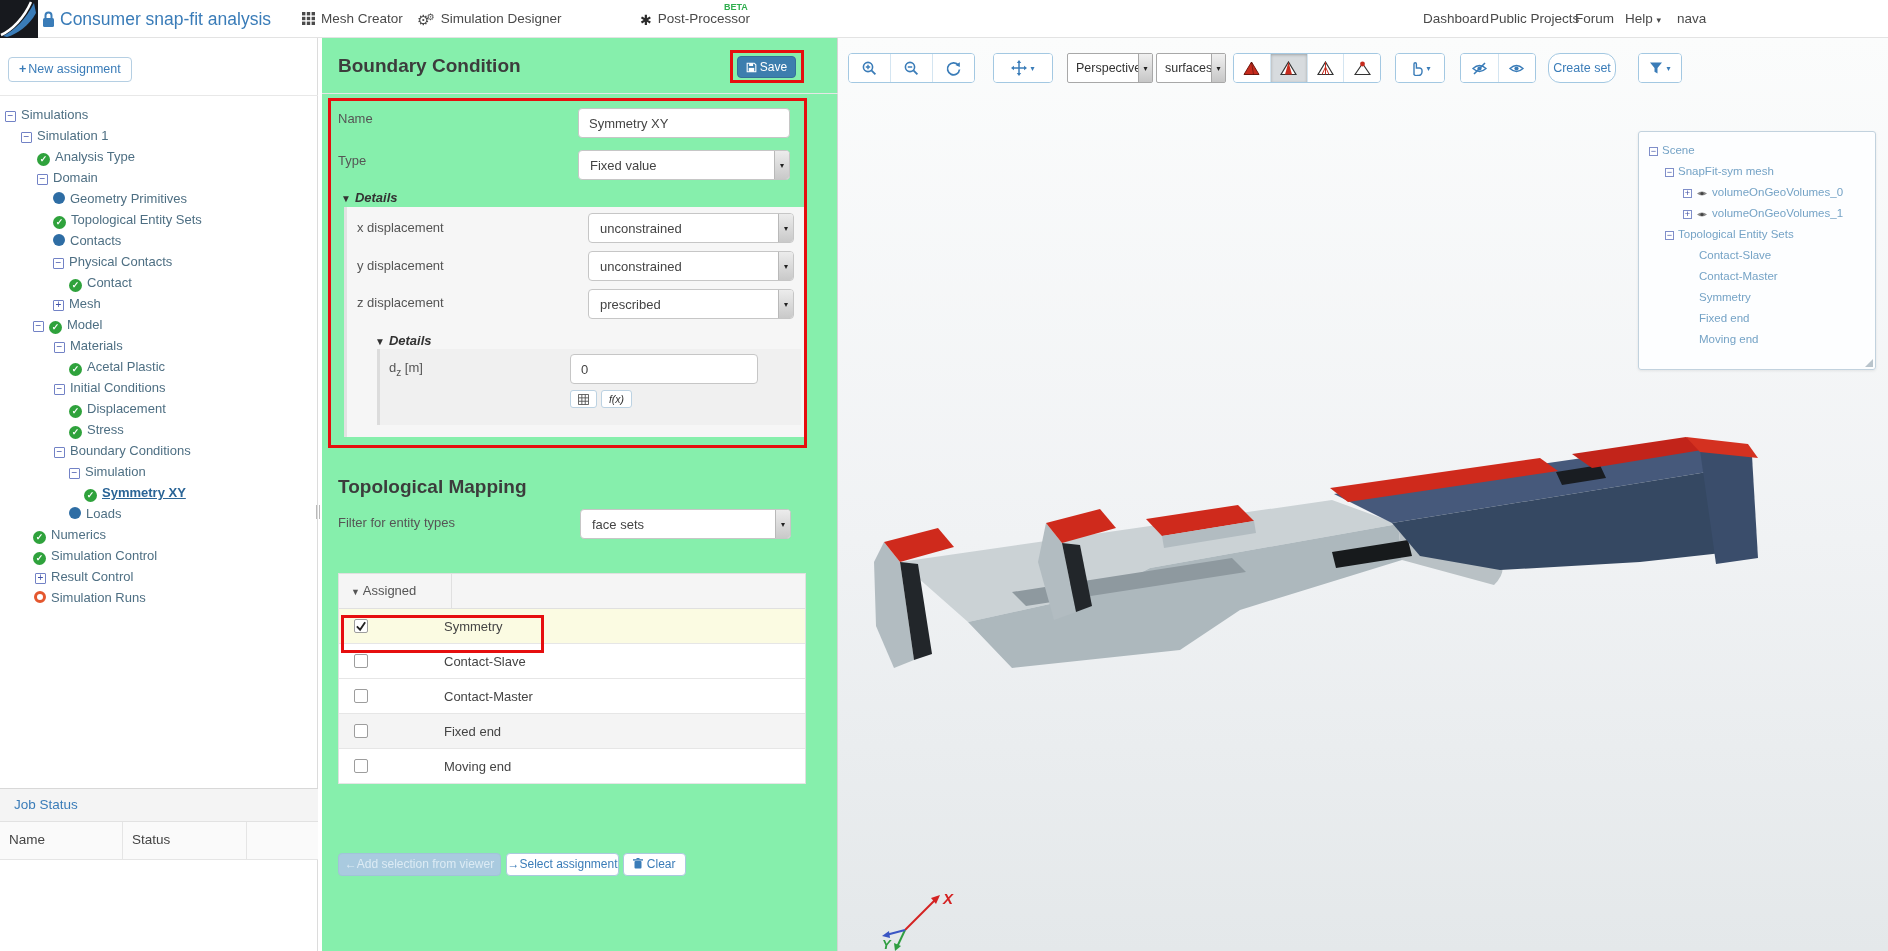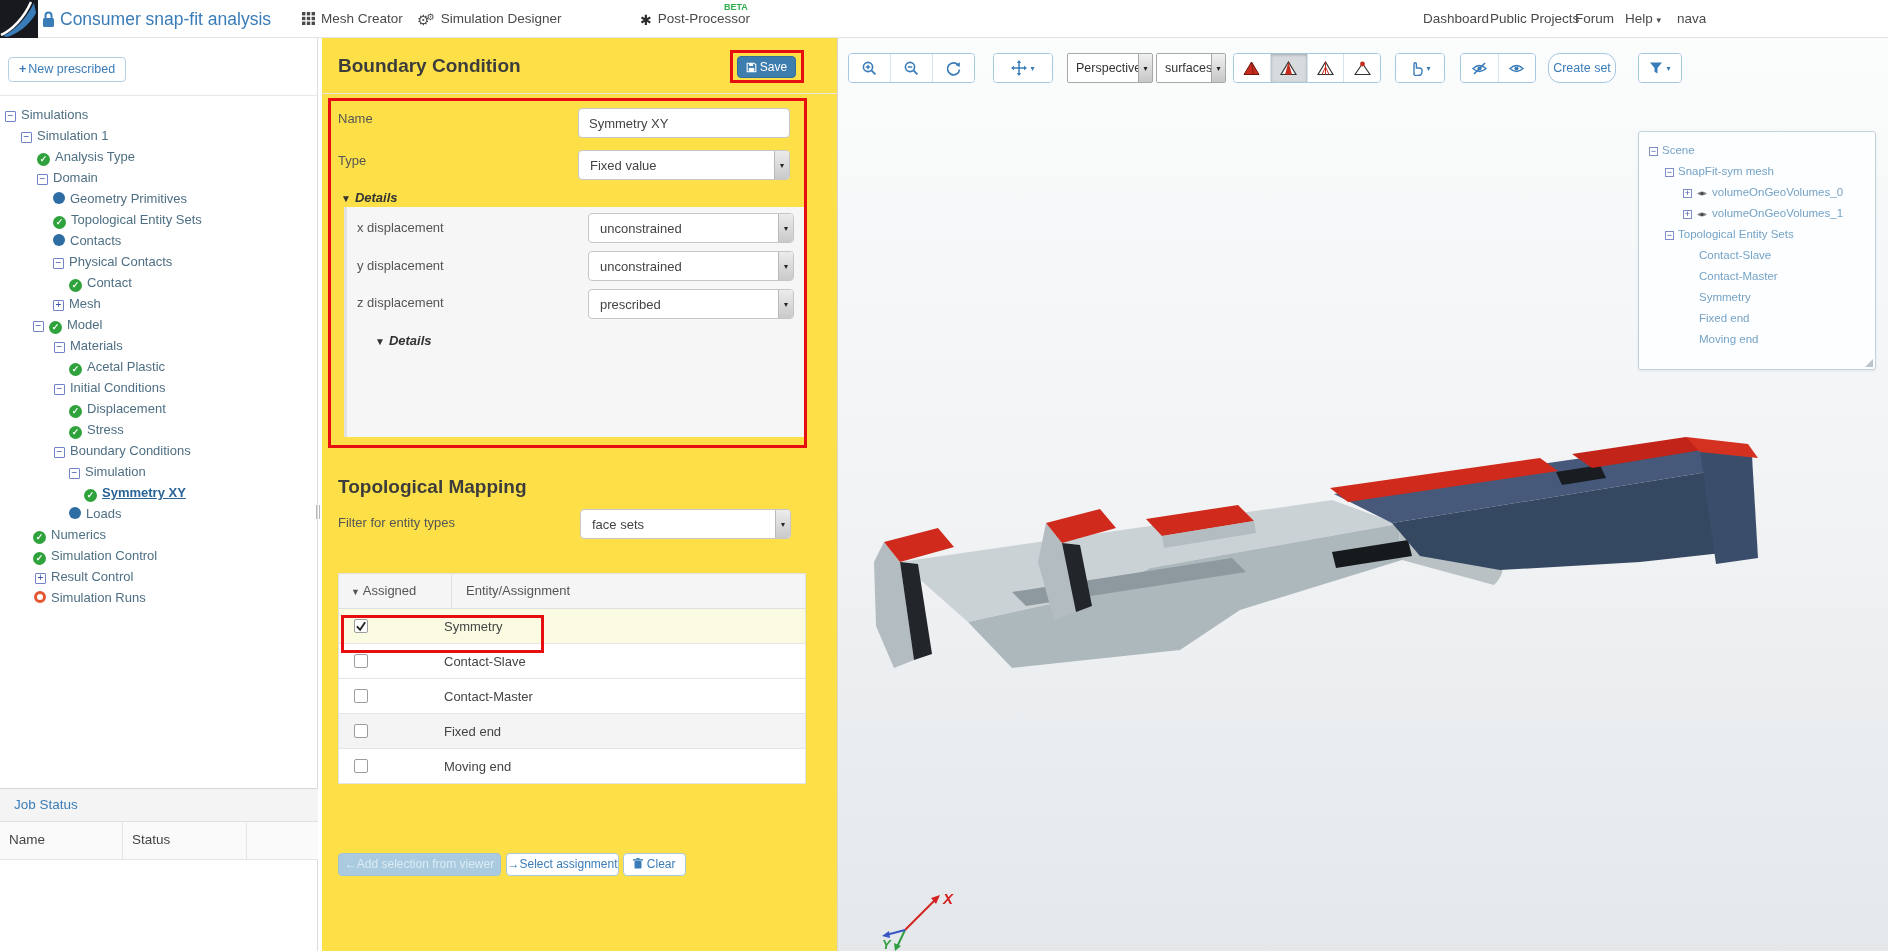--- a/index.html
+++ b/index.html
@@ -38,21 +38,21 @@
   .job-title { padding:8px 0 0 14px; font-size:13.5px; color:#3a7cb8; }
   .job-head { display:flex; height:38px; background:#fafafa; border-bottom:1px solid #e5e5e5; font-size:13.5px; color:#444; }
   .job-head .jc { padding:10px 0 0 9px; border-right:1px solid #e5e5e5; }
   .jc1 { width:123px; } .jc2 { width:124px; } .jc3 { flex:1; border-right:none !important; }
   .job-empty { text-align:center; padding-top:10px; font-size:13.5px; color:#3c3c3c; }
 
   .grip { position:absolute; left:314px; top:505px; width:8px; height:16px; z-index:6; }
   .grip i { display:inline-block; width:1px; height:14px; background:#b9b9b9; margin-left:2px; }
 
   
-  .mid { position:absolute; left:322px; top:38px; width:516px; height:913px; background:#fde047; border-right:1px solid #d5d5d5; }
+  .mid { position:absolute; left:322px; top:38px; width:516px; height:913px; background:#86efac; border-right:1px solid #d5d5d5; }
   .mid-title { position:absolute; left:16px; top:17px; font-size:19px; font-weight:bold; color:#3c3c3c; }
   .mid-rule { position:absolute; left:0; top:55px; width:516px; height:1px; background:#e6e6e6; }
   .save-btn { position:absolute; left:415px; top:18px; width:59px; height:22px; background:#3d7eae; border:1px solid #356f99; border-radius:4px; color:#fff; font-size:12px; text-align:center; line-height:20px; cursor:pointer; }
   .save-btn svg { vertical-align:-2px; margin-right:3px; }
 
   .flabel { position:absolute; font-size:13px; color:#555; }
   .inp { position:absolute; height:30px; border:1px solid #c6c6c6; border-radius:4px; background:#fff; font-size:13px; color:#444; padding:0 10px; font-family:"Liberation Sans",sans-serif; }
   .sel { position:absolute; height:30px; border:1px solid #c6c6c6; border-radius:4px; background:#fff; cursor:pointer; }
   .sel .sel-t { position:absolute; left:11px; top:7px; font-size:13px; color:#444; white-space:nowrap; }
   .sel .sel-a { position:absolute; right:0; top:0; bottom:0; width:15px; background:linear-gradient(#ececec,#c9c9c9); border-left:1px solid #b9b9b9; border-radius:0 3px 3px 0; color:#222; font-size:8px; text-align:center; line-height:30px; }
@@ -143,21 +143,21 @@
     <span class="beta">BETA</span>
 
     <div class="hdr-link" style="left:1423px;">Dashboard</div>
     <div class="hdr-link" style="left:1490px;">Public Projects</div>
     <div class="hdr-link" style="left:1575px;">Forum</div>
     <div class="hdr-link" style="left:1625px;"><span>Help</span> <span class="caret">▾</span></div>
     <div class="hdr-link" style="left:1677px;">nava</div>
   </div>
 
   <div class="sb">
-    <div class="new-sim"><span class="plus">+</span><span>New prescribed</span></div>
+    <div class="new-sim"><span class="plus">+</span><span>New assignment</span></div>
     <div class="sb-rule"></div>
 
     <div class="tree">
       <div class="ti" style="padding-left:5px"><span class="ic-m">−</span><span class="tl">Simulations</span></div>
       <div class="ti" style="padding-left:21px"><span class="ic-m">−</span><span class="tl">Simulation 1</span></div>
       <div class="ti" style="padding-left:37px"><span class="ic-c">✓</span><span class="tl">Analysis Type</span></div>
       <div class="ti" style="padding-left:37px"><span class="ic-m">−</span><span class="tl">Domain</span></div>
       <div class="ti" style="padding-left:53px"><span class="ic-d"></span><span class="tl">Geometry Primitives</span></div>
       <div class="ti" style="padding-left:53px"><span class="ic-c">✓</span><span class="tl">Topological Entity Sets</span></div>
       <div class="ti" style="padding-left:53px"><span class="ic-d"></span><span class="tl">Contacts</span></div>
@@ -226,33 +226,40 @@
           <span class="sel-a">▾</span>
         </div>
       <div class="flabel" style="left:10px;top:88px;">z displacement</div>
       <div class="sel" style="left:241px;top:82px;width:206px;">
           <span class="sel-t">prescribed</span>
           <span class="sel-a">▾</span>
         </div>
 
       <div class="det-hd" style="left:28px;top:126px;"><span class="tri">▼</span><span>Details</span></div>
 
+      <div class="gbox2" style="left:30px;top:142px;width:424px;height:76px;">
+        <div class="flabel" style="left:9px;top:11px;"><span>d</span><sub style="font-size:10px;">z</sub> <span>[m]</span></div>
+        <input class="inp" style="left: 190px; top: 5px; width: 188px; height: 30px;" value="0">
+        <div class="mini-btn" style="left:190px;top:41px;width:27px;"><svg width="11" height="11" viewBox="0 0 12 12" style="margin-top:3px;">
+              <path d="M.5 .5 h11 v11 h-11 z M.5 4.2 h11 M.5 7.9 h11 M4.2 .5 v11 M7.9 .5 v11" stroke="#555" fill="none" stroke-width="1"></path>
+            </svg></div>
+        <div class="mini-btn" style="left:221px;top:41px;width:31px;line-height:17px;font-style:italic;">f(x)</div>
+      </div>
     </div>
 
     <div class="topo-title">Topological Mapping</div>
     <div class="flabel" style="left:16px;top:477px;">Filter for entity types</div>
     <div class="sel" style="left:258px;top:471px;width:211px;">
         <span class="sel-t">face sets</span>
         <span class="sel-a">▾</span>
       </div>
 
     <div class="topo-table">
       <div class="tt-head">
         <div class="c1"><span style="font-size:9px;color:#555;">▼</span> <span>Assigned</span></div>
-        <div class="c2">Entity/Assignment</div>
       </div>
       <div class="tt-row row-sel">
         <span class="cb"><svg width="12" height="12" viewBox="0 0 13 13">
               <polyline points="2,7 5.5,10.5 11,2.5" fill="none" stroke="#222" stroke-width="2"></polyline>
             </svg></span>
         <span class="rl">Symmetry</span>
       </div>
       <div class="tt-row">
         <span class="cb"></span>
         <span class="rl">Contact-Slave</span>

